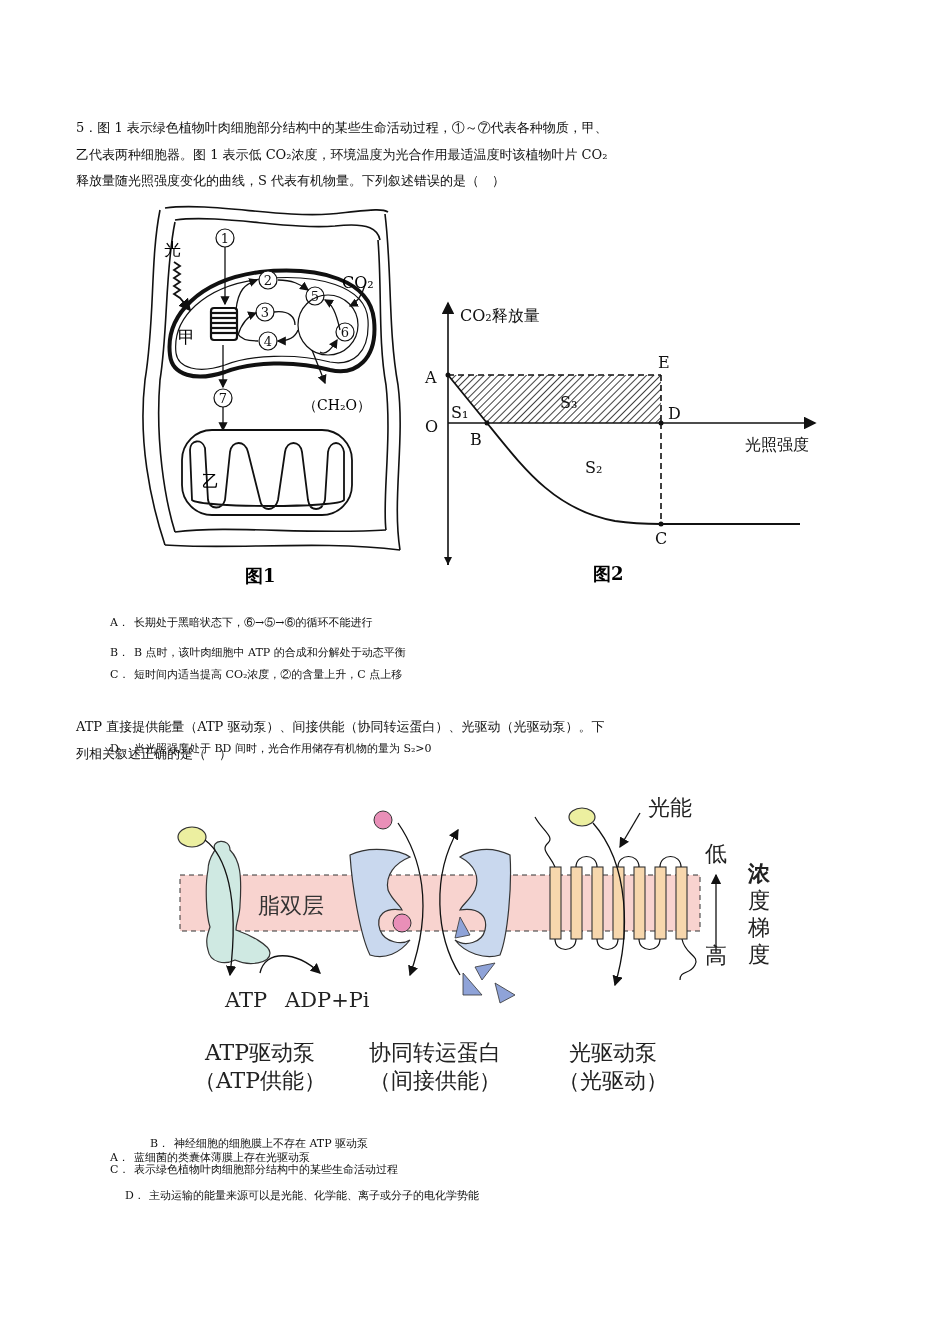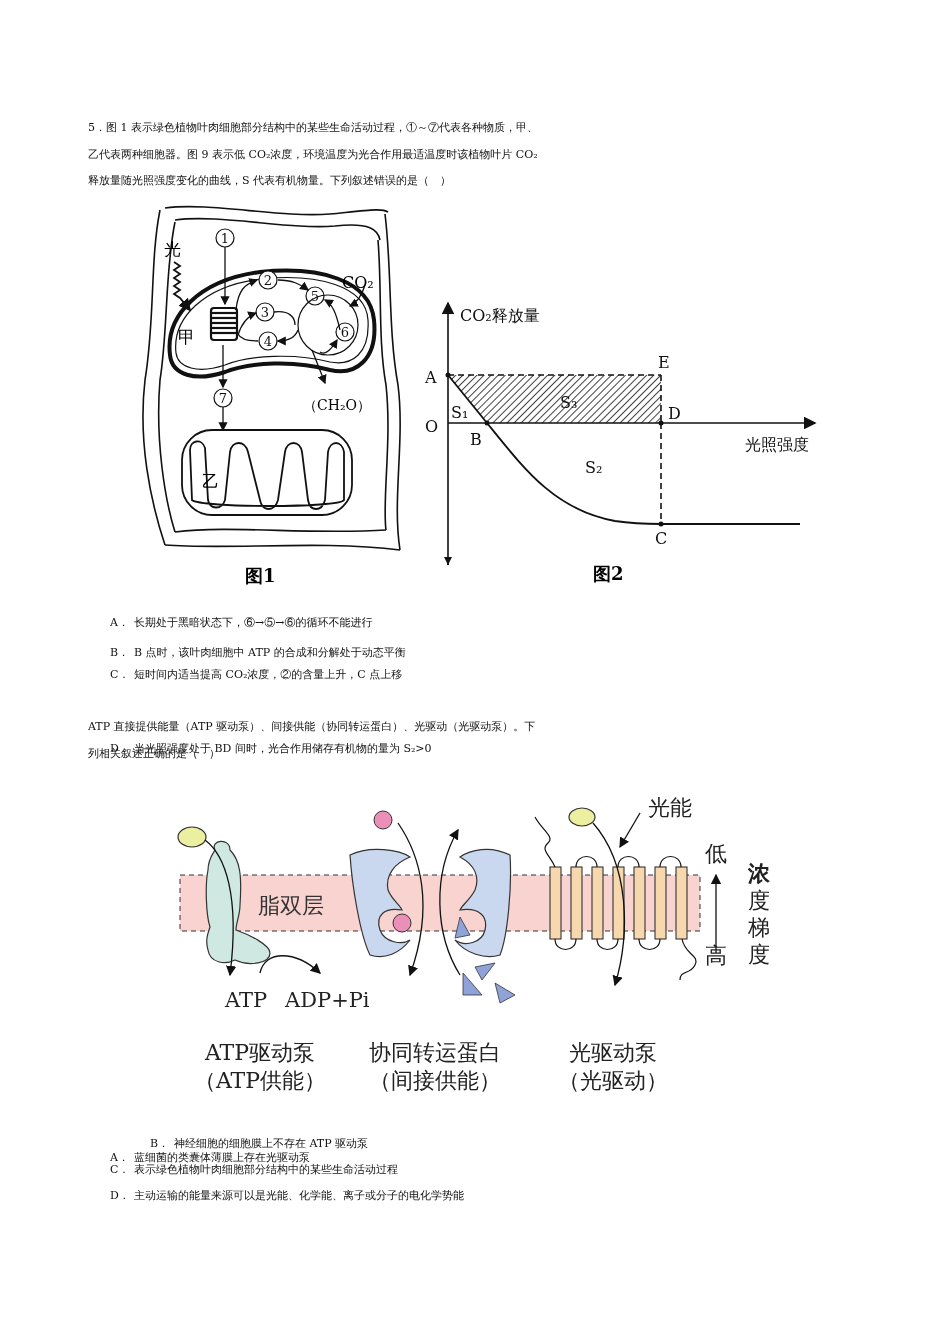--- a/index.html
+++ b/index.html
@@ -1,28 +1,28 @@
 <!DOCTYPE html>
 <html><head>
 <meta charset="utf-8">
 <style>
   html, body { margin:0; padding:0; background:#ffffff; }
   body { width:950px; height:1344px; position:relative; overflow:hidden;
          font-family:"DejaVu Serif","Liberation Serif",serif; color:#111; }
-  .para { position:absolute; left:88px; width:780px; font-size:11px; line-height:26.5px; }
+  .para { position:absolute; left:76px; width:780px; font-size:13px; line-height:26.5px; }
   .opt { position:absolute; left:110px; font-size:11px; line-height:26px; white-space:nowrap; }
   .optl { display:inline-block; width:24px; }
   svg text { font-family:"DejaVu Serif","Liberation Serif",serif; }
 </style>
 </head>
 <body>
 
 <div class="para" style="top:115px;">
   <div>5．图 1 表示绿色植物叶肉细胞部分结构中的某些生命活动过程，①～⑦代表各种物质，甲、</div>
-  <div>乙代表两种细胞器。图 9 表示低 CO₂浓度，环境温度为光合作用最适温度时该植物叶片 CO₂</div>
+  <div>乙代表两种细胞器。图 1 表示低 CO₂浓度，环境温度为光合作用最适温度时该植物叶片 CO₂</div>
   <div>释放量随光照强度变化的曲线，S 代表有机物量。下列叙述错误的是（　）</div>
 </div>
 
 <svg style="position:absolute;left:130px;top:200px;" width="290" height="390" viewBox="0 0 290 390">
   <defs>
     <marker id="ah" markerWidth="7" markerHeight="7" refX="6" refY="3.5" orient="auto">
       <path d="M0,0 L7,3.5 L0,7 z" fill="#111"></path>
     </marker>
   </defs>
 
@@ -232,15 +232,15 @@
 
 <div class="opt" style="top:1145px;">
   <span class="optl">A．</span><span>蓝细菌的类囊体薄膜上存在光驱动泵</span>
 </div>
 <div class="opt" style="top:1131px;margin-left:40px;">
   <span class="optl">B．</span><span>神经细胞的细胞膜上不存在 ATP 驱动泵</span>
 </div>
 <div class="opt" style="top:1157px;">
   <span class="optl">C．</span><span>表示绿色植物叶肉细胞部分结构中的某些生命活动过程</span>
 </div>
-<div class="opt" style="top:1183px;">
+<div class="opt" style="top:1183px;margin-left:15px;">
   <span class="optl">D．</span><span>主动运输的能量来源可以是光能、化学能、离子或分子的电化学势能</span>
 </div>
 
 </body></html>

